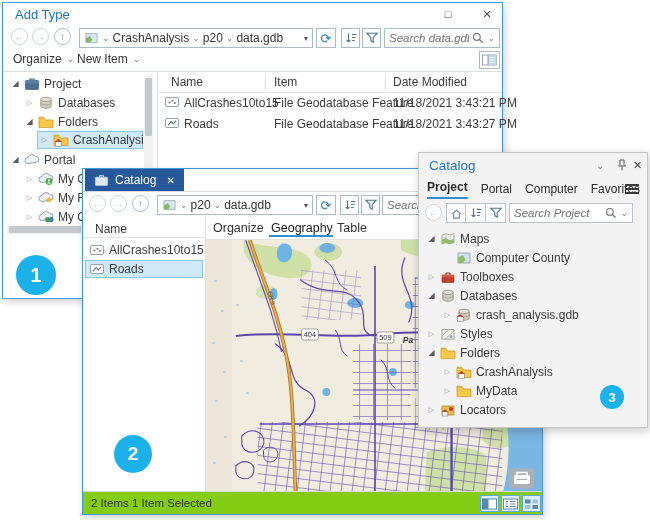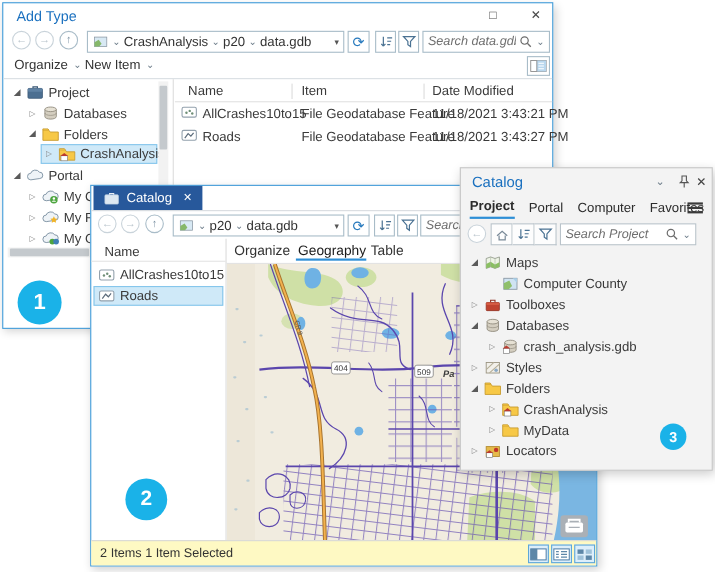--- a/index.html
+++ b/index.html
@@ -52,21 +52,21 @@
   .thumbv { position:absolute; background:#c4c9cd; border-radius:1px; }
 
   #catTab { position:absolute; left:2px; top:0; height:22px; background:#27589b; color:#fff;
             display:flex; align-items:center; gap:6px; padding:0 9px; font-size:12px; }
   #catTab .x { font-size:10px; margin-left:4px; color:#fff; }
 
   .ptab { font-size:12.5px; color:#333; }
   .ptab.active { color:#1b1b1b; }
 
   .statusbar { position:absolute; left:0; right:0; top:322px; height:23px; border-top:1px solid #d8d8d8;
-               background:#fef9c3; font-size:11.5px; color:#333; }
+               background:#84cc16; font-size:11.5px; color:#333; }
   .viewbtn { position:absolute; top:3px; width:19px; height:17px; border:1px solid #5ea7d8; background:#ddeefa;
              display:flex; align-items:center; justify-content:center; }
 
   #paneTitle { color:#1a70bf; font-size:13.5px; }
   .panetab { font-size:12px; color:#2c2c2c; padding-bottom:3px; }
   .panetab.active { font-weight:bold; border-bottom:2px solid #2e8fd6; }
   .bars { display:inline-block; width:14px; }
   .bars i { display:block; height:2px; background:#3a3a3a; margin:2px 0; }
 
   .badge { position:absolute; z-index:50; background:#1ab2e8; border-radius:50%; color:#fff;

